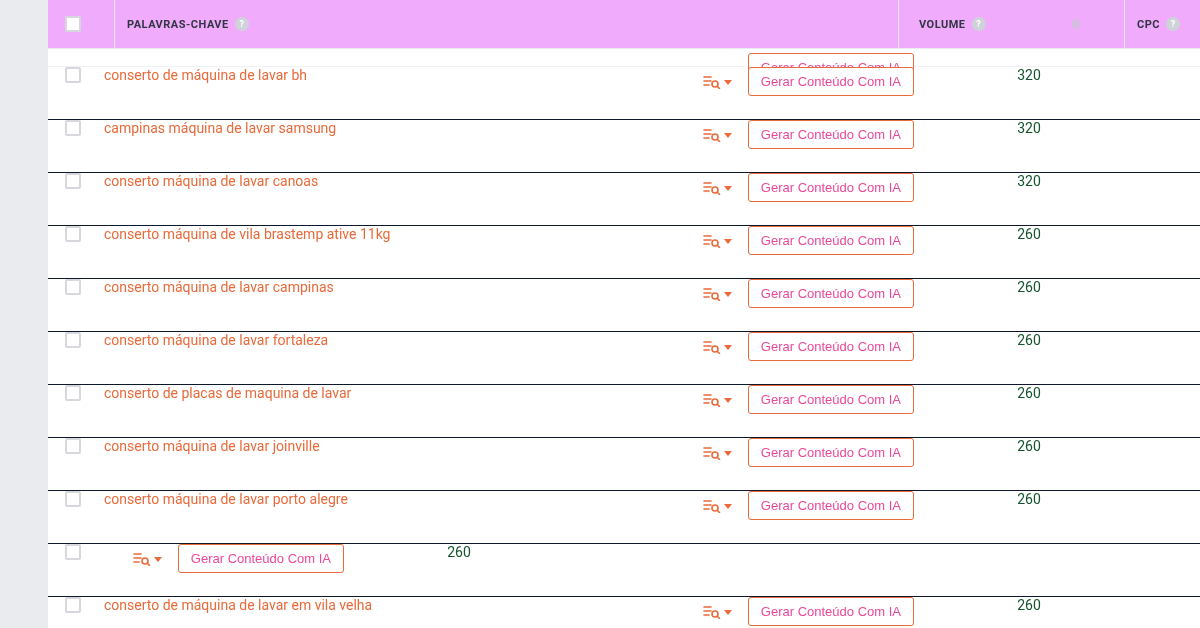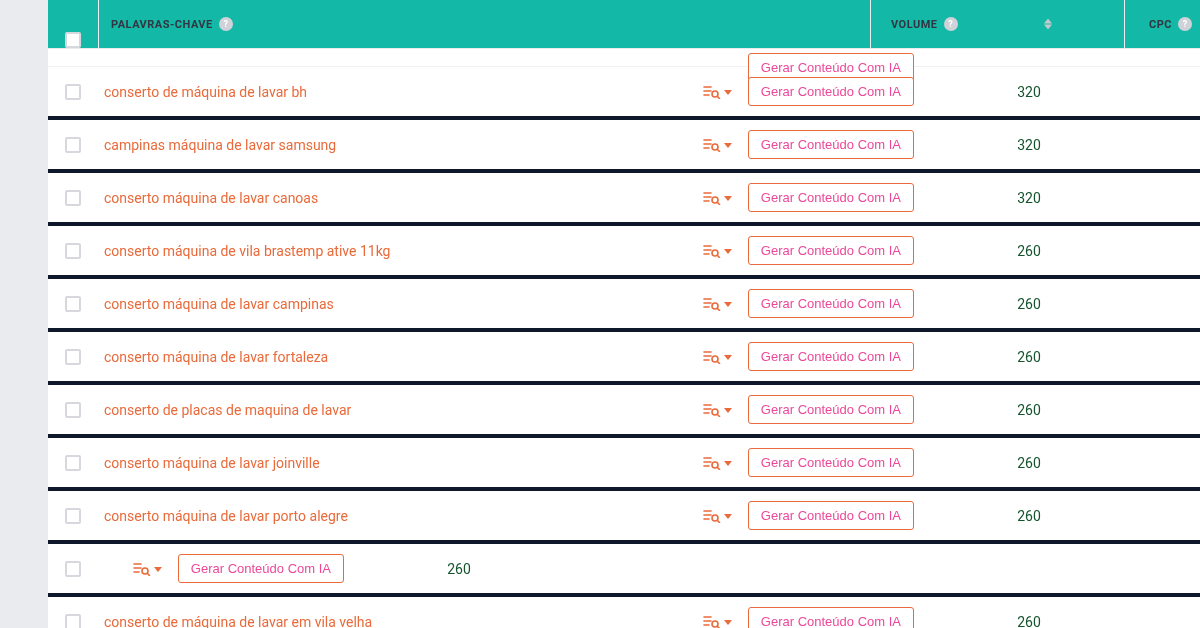--- a/index.html
+++ b/index.html
@@ -14,24 +14,25 @@
   .table-container {
     position: absolute;
     left: 48px;
     top: 0;
     right: 0;
     bottom: 0;
     background: #fff;
   }
   .thead {
     display: flex;
-    align-items: flex-end;
+    align-items: center;
     height: 49px;
     border-bottom: 1px solid #e9ebee;
-    background: #14b8a6;
+    background: #f0abfc;
+    gap: 16px;
   }
   .col-check {
     width: 50px;
     display: flex;
     align-items: center;
     justify-content: center;
     flex-shrink: 0;
   }
   .col-keyword {
     flex: 1;
@@ -113,23 +114,23 @@
     display: block;
     position: absolute;
     top: 49px;
     left: 0;
     right: 0;
     bottom: 0;
     overflow: hidden;
   }
   .row {
     display: flex;
-    align-items: center;
+    align-items: flex-start;
     height: 53px;
-    border-bottom: 4px solid #0f172a;
+    border-bottom: 1px solid #0f172a;
   }
   .row.partial-top {
     height: 18px;
     border-bottom: 1px solid #f0f1f4;
     align-items: flex-end;
   }
   .row.partial-top .col-actions .ai-btn {
     margin-bottom: -16px;
   }
   .kw-link {
@@ -187,21 +188,21 @@
     </div>
     <div class="col-actions"></div>
     <div class="col-volume divider-left">
       <span class="th-label">Volume</span>
       <span class="help-icon" style="margin-left:6px;">?</span>
       <div class="sort-arrows">
         <span class="sort-up"></span>
         <span class="sort-down"></span>
       </div>
     </div>
-    <div class="col-cpc divider-left" style="padding-left:24px;margin-left:44px;">
+    <div class="col-cpc divider-left" style="padding-left:12px;">
       <span class="th-label">CPC</span>
       <span class="help-icon">?</span>
     </div>
   </div>
 
   <div class="tbody" id="tbody">
       <div class="row partial-top">
         <div class="col-check"></div>
         <div class="col-keyword"></div>
         <div class="col-actions">

